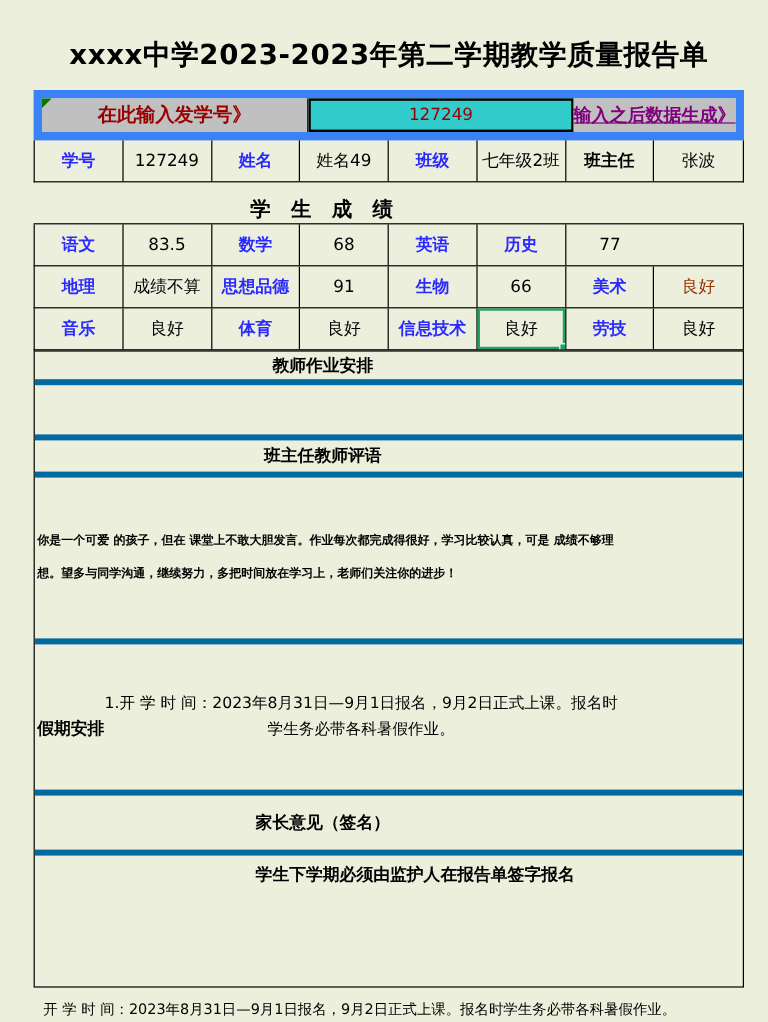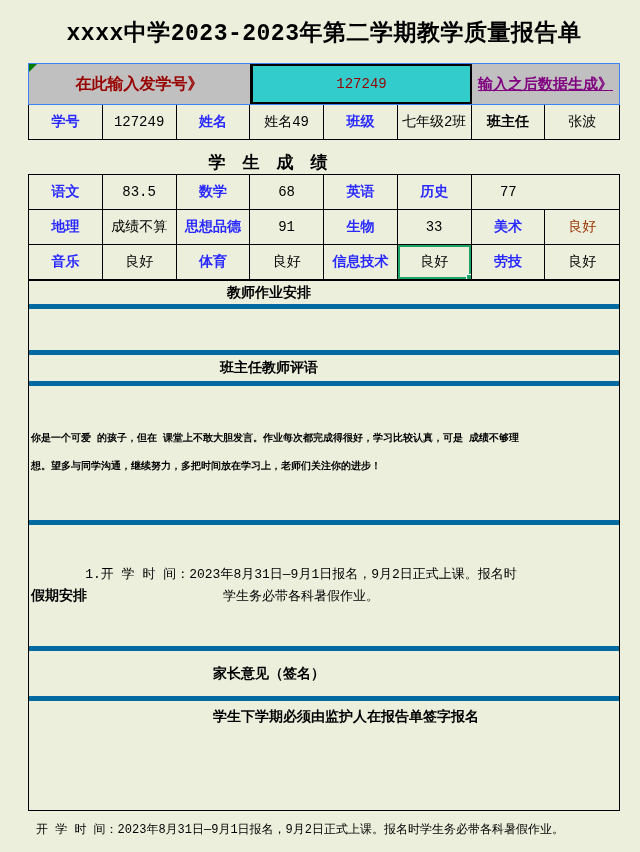--- a/index.html
+++ b/index.html
@@ -2,32 +2,32 @@
 <html><head>
 <meta charset="utf-8">
 <style>
   * { margin:0; padding:0; box-sizing:border-box; }
   html,body { width:640px; height:852px; }
   body {
     background:#ECEFDC;
     font-family:"DejaVu Sans","Liberation Sans",sans-serif;
     color:#000;
   }
-  .sheet { padding-left:28px; padding-right:20px; padding-top:16px; width:568px;font-family:Liberation Mono, monospace; }
+  .sheet { padding-left:28px; padding-right:20px; padding-top:28px; width:568px; }
   .inner { width:592px; }
 
   .title {
     height:36px; line-height:36px; text-align:center;
     font-size:23px; font-weight:bold; letter-spacing:0.5px;
   }
 
   
   .input-row {
     margin-top:11px; height:42px; display:flex;
-    border:1px solid #3b82f6;
+    border:7px solid #3b82f6;
   }
   .cell-gray { background:#C0C0C0; }
   .input-prompt {
     position:relative; width:222px; display:flex; align-items:center; justify-content:center;
     border-right:1px solid #000;
     color:#990000; font-weight:bold; font-size:16px;
   }
   .corner-green {
     position:absolute; left:0; top:0; width:0; height:0;
     border-top:8px solid #007A00; border-right:8px solid transparent;
@@ -143,21 +143,21 @@
         <div class="lbl-blue">英语</div>
         <div class="lbl-blue">历史</div>
         <div class="val">77</div>
       </div>
       <div class="row8">
         <div class="lbl-blue">地理</div>
         <div class="val">成绩不算</div>
         <div class="lbl-blue">思想品德</div>
         <div class="val">91</div>
         <div class="lbl-blue">生物</div>
-        <div class="val">33</div>
+        <div class="val">66</div>
         <div class="lbl-blue">美术</div>
         <div class="val-brown">良好</div>
       </div>
       <div class="row8">
         <div class="lbl-blue">音乐</div>
         <div class="val">良好</div>
         <div class="lbl-blue">体育</div>
         <div class="val">良好</div>
         <div class="lbl-blue">信息技术</div>
         <div class="val selected">良好</div>

